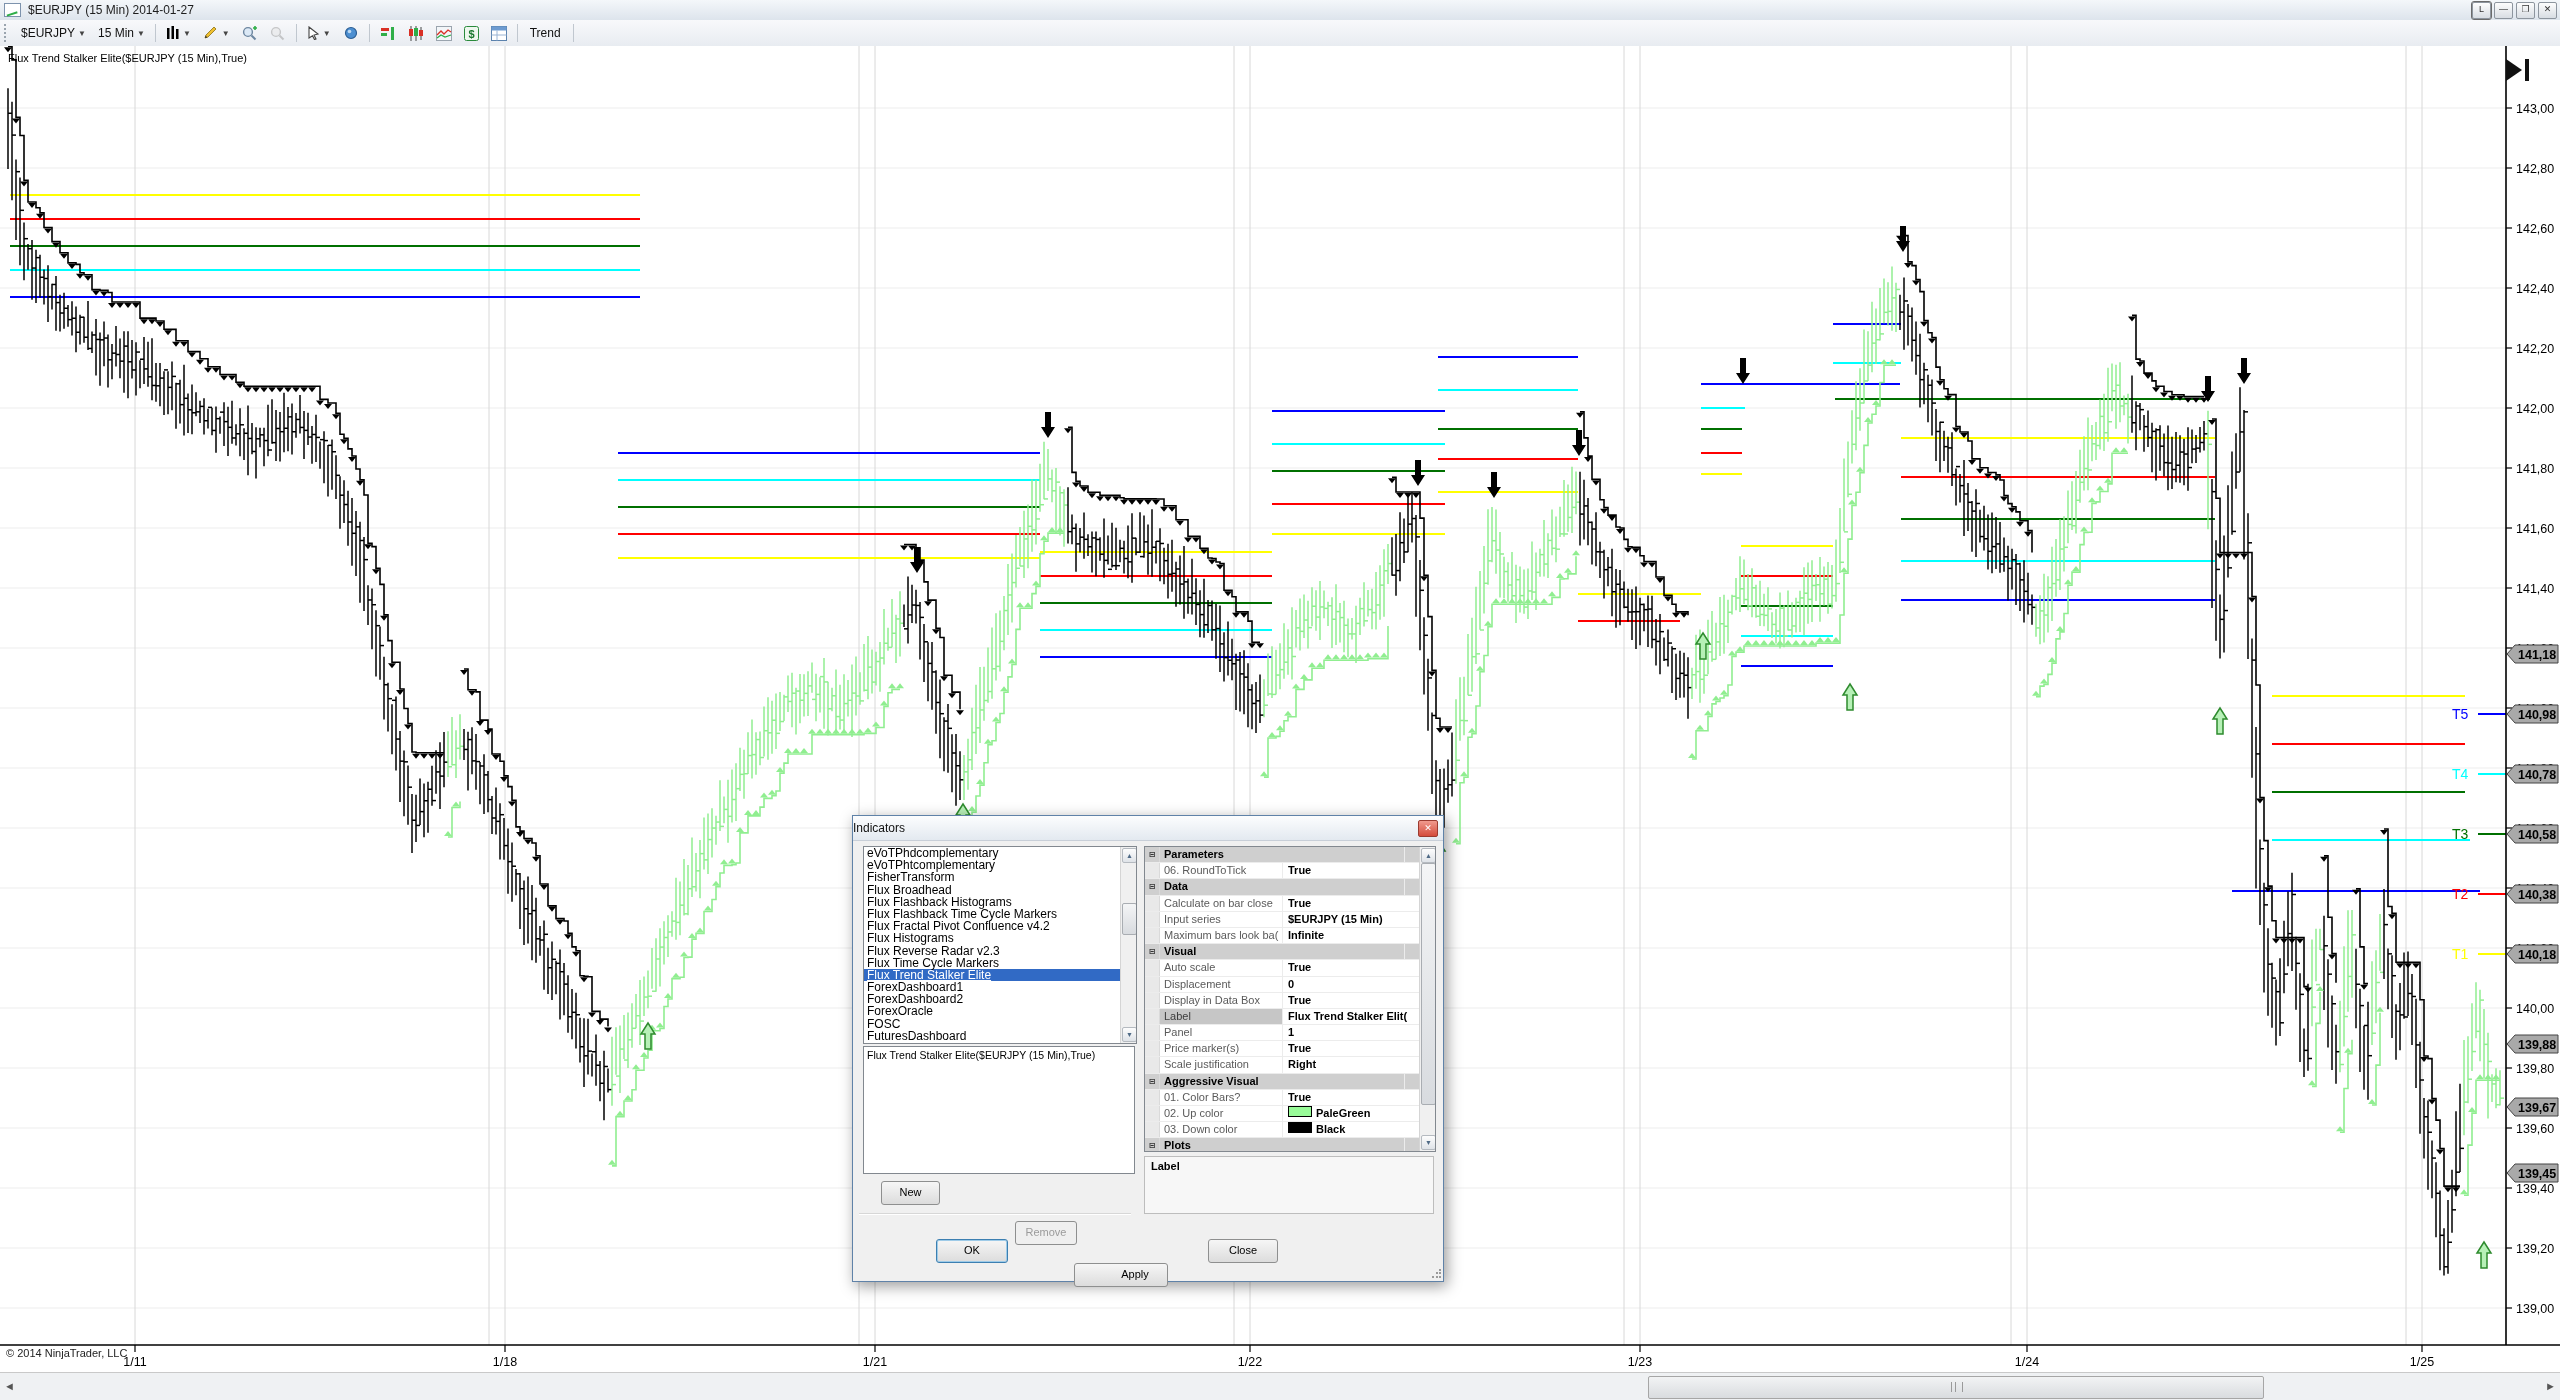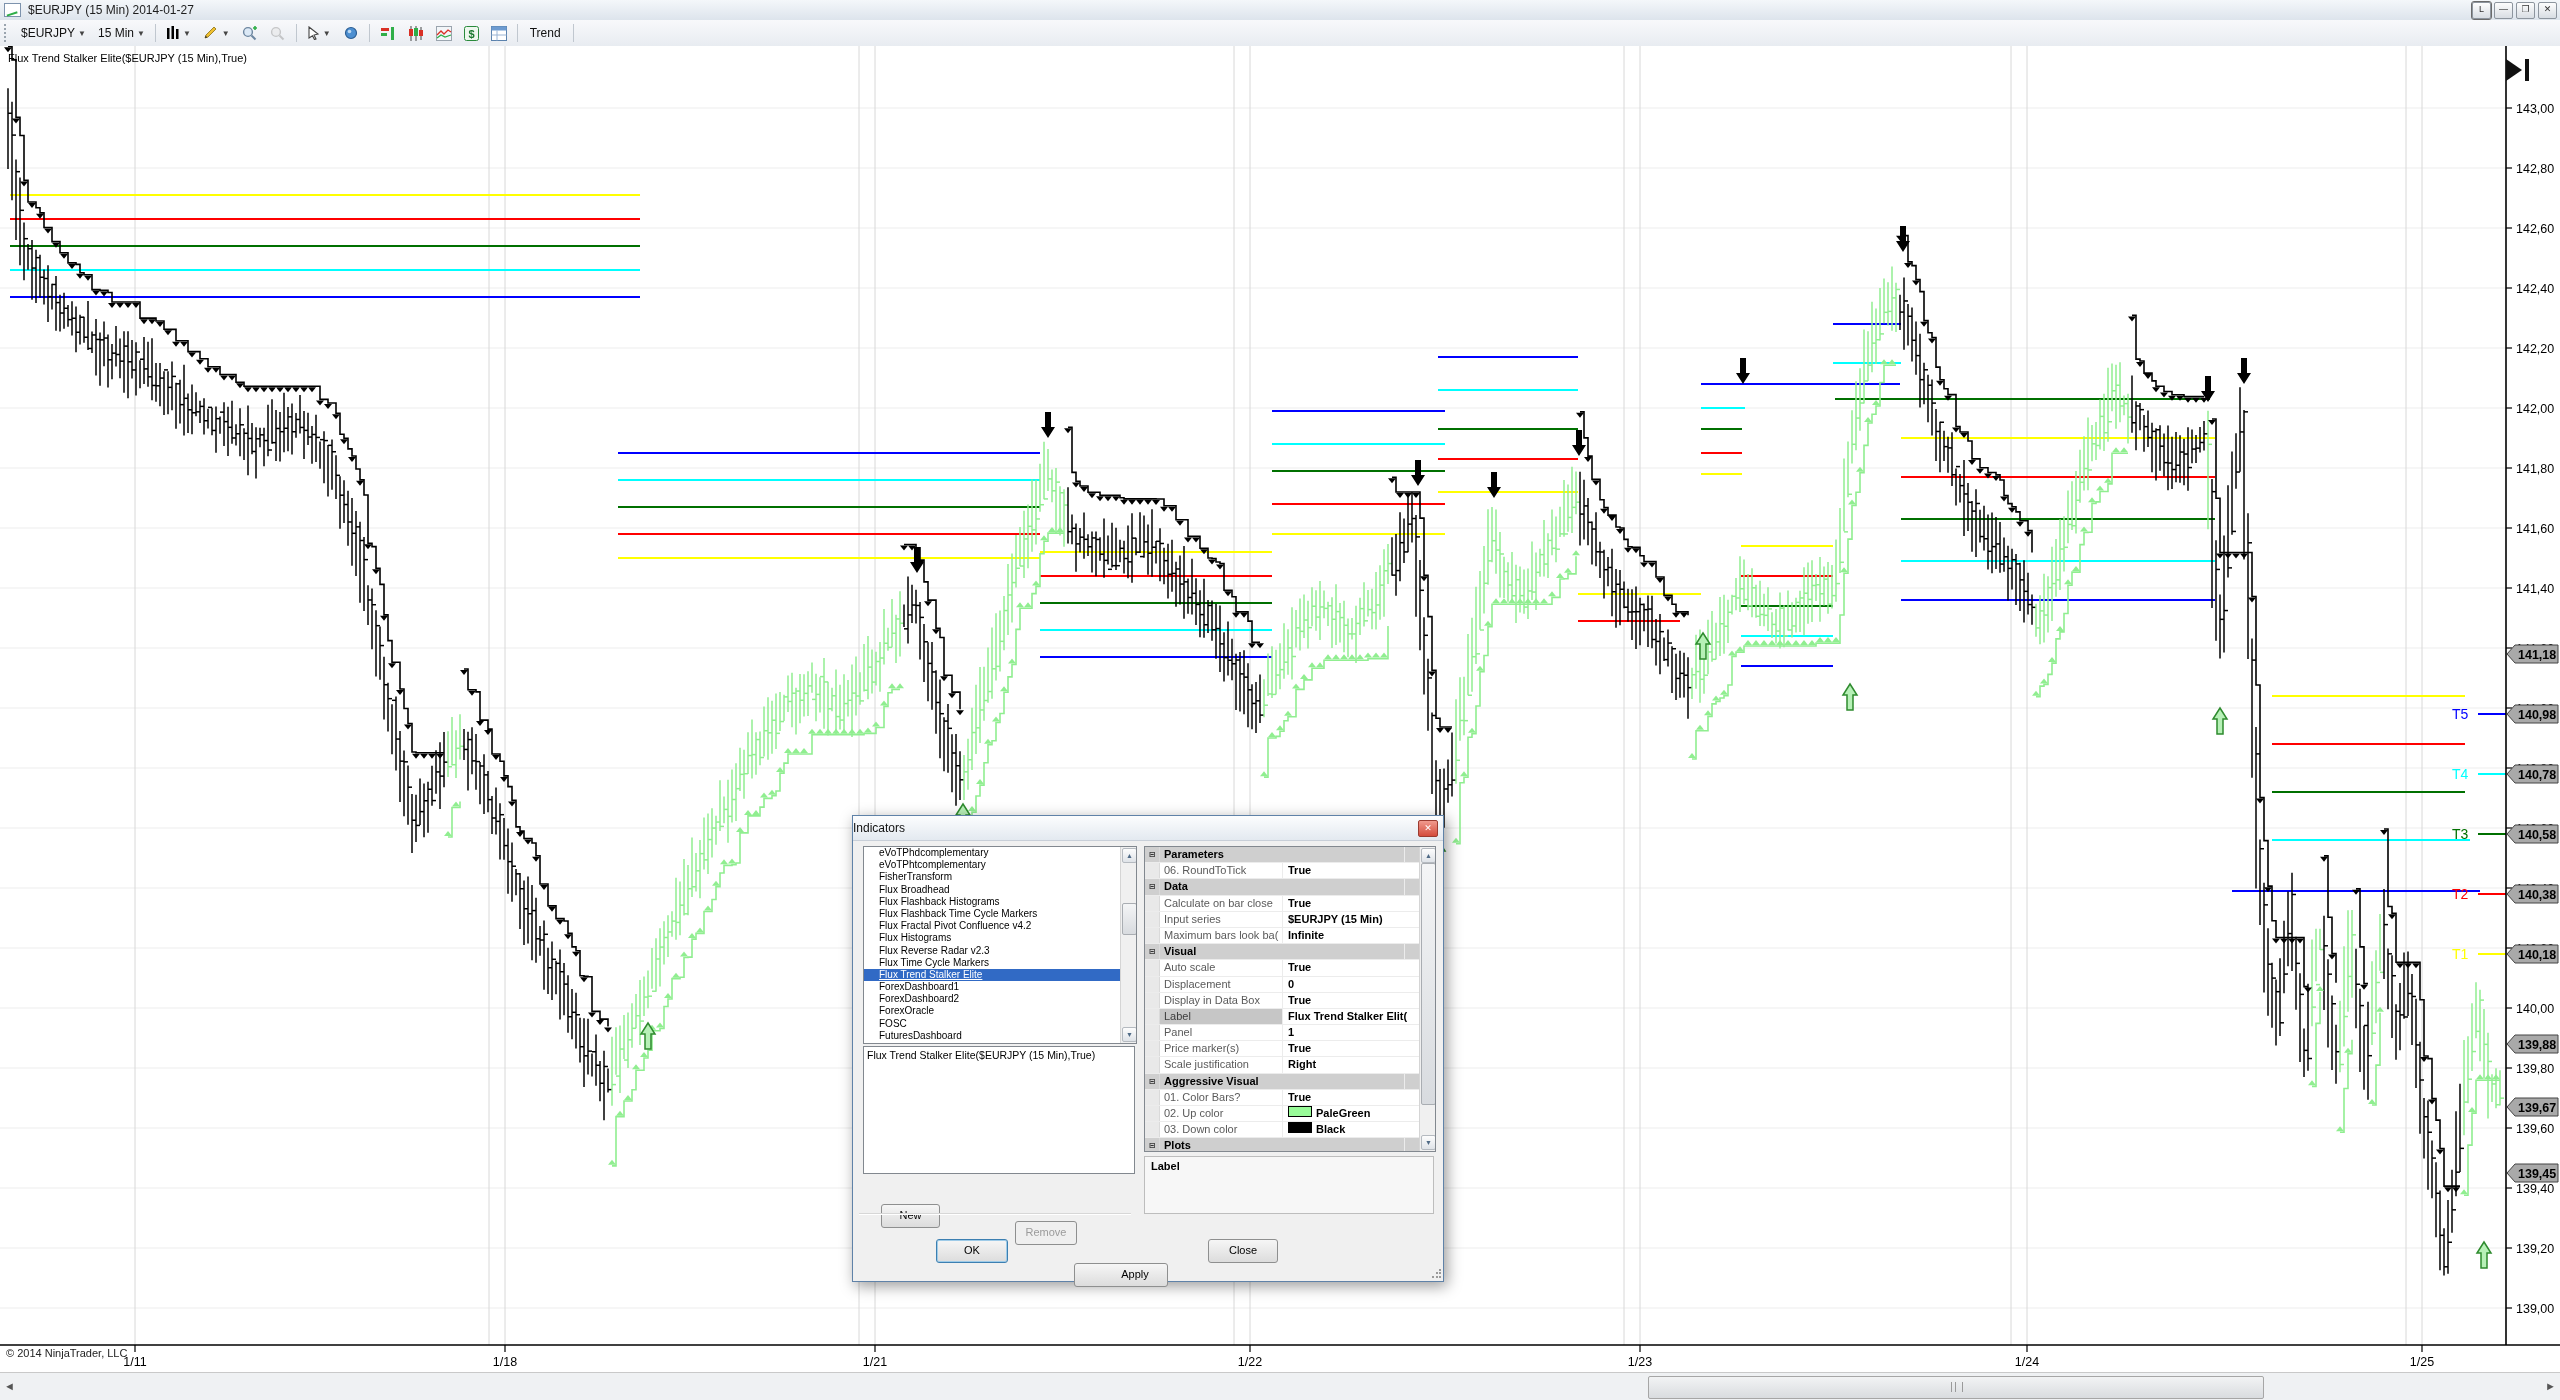--- a/index.html
+++ b/index.html
@@ -47,21 +47,21 @@
   
   .dialog{position:absolute;left:852px;top:815px;width:590px;height:465px;background:#f0f0f0;
      border:1px solid #5f82a8;box-shadow:3px 4px 14px rgba(0,0,0,.4);z-index:10;font-size:11px;}
   .dlg-title{position:absolute;left:0;top:0;right:0;height:24px;
      background:linear-gradient(#fcfdfe,#e3e9f0);border-bottom:1px solid #c8cfd8;
      font-size:12px;color:#111;line-height:24px;}
   .dlg-close{position:absolute;right:5px;top:4px;width:18px;height:15px;background:linear-gradient(#f09a8e,#d44c3c);
      border:1px solid #9b3b30;border-radius:2px;color:#fff;font-size:9px;line-height:14px;text-align:center;font-weight:bold;}
   .ind-list{position:absolute;left:10px;top:30px;width:272px;height:196px;background:#fff;
      border:1px solid #82888f;overflow:hidden;}
-  .ind-item{height:12.2px;line-height:12.2px;padding-left:15px;white-space:nowrap;font-size:10px;color:#000;}
+  .ind-item{height:12.2px;line-height:12.2px;padding-left:3px;white-space:nowrap;font-size:12px;color:#000;}
   .ind-item.sel{background:#316ac5;color:#fff;text-decoration:underline;}
   .vscroll{position:absolute;right:0;top:0;width:15px;height:100%;background:#f0f0f0;border-left:1px solid #d5d5d5;}
   .vs-btn{position:absolute;left:1px;width:13px;height:13px;font-size:7px;color:#4f6a86;text-align:center;line-height:13px;
      background:linear-gradient(#fdfdfd,#dfe3e8);border:1px solid #b5bac0;border-radius:2px;}
   .vs-thumb{position:absolute;left:1px;width:13px;background:linear-gradient(#f4f5f6,#d8dbdf);
      border:1px solid #a9adb2;border-radius:2px;}
   .sel-box{position:absolute;left:10px;top:230px;width:272px;height:128px;background:#fff;
      border:1px solid #82888f;font-size:10.5px;padding:2px 3px;box-sizing:border-box;color:#000;}
   .dbtn{position:absolute;height:22px;background:linear-gradient(#f6f6f6,#dcdcdc);
      border:1px solid #8e8f8f;border-radius:3px;font-size:11px;text-align:center;line-height:20px;color:#000;}
@@ -2042,21 +2042,21 @@
       <div class="vs-btn" style="top:1px;">▲</div>
       <div class="vs-thumb" style="top:56px;height:30px;"></div>
       <div class="vs-btn" style="bottom:1px;">▼</div>
     </div>
   </div>
 
   <div class="sel-box">
     <span>Flux Trend Stalker Elite($EURJPY (15 Min),True)</span>
   </div>
 
-  <div class="dbtn" style="left:28px;top:365px;width:57px;margin-top:23px;">New</div>
+  <div class="dbtn" style="left:28px;top:365px;width:57px;">New</div>
   <div class="dbtn disabled" style="left:162px;top:365px;width:60px;margin-top:40px;">Remove</div>
   <div class="dlg-sep"></div>
 
   <div class="props">
     <div id="prop-rows" style="margin-right:15px;">
         <div class="prow header">
           <span class="gut">⊟</span>
           <span class="nm">Parameters</span>
         </div>
         <div class="prow">

